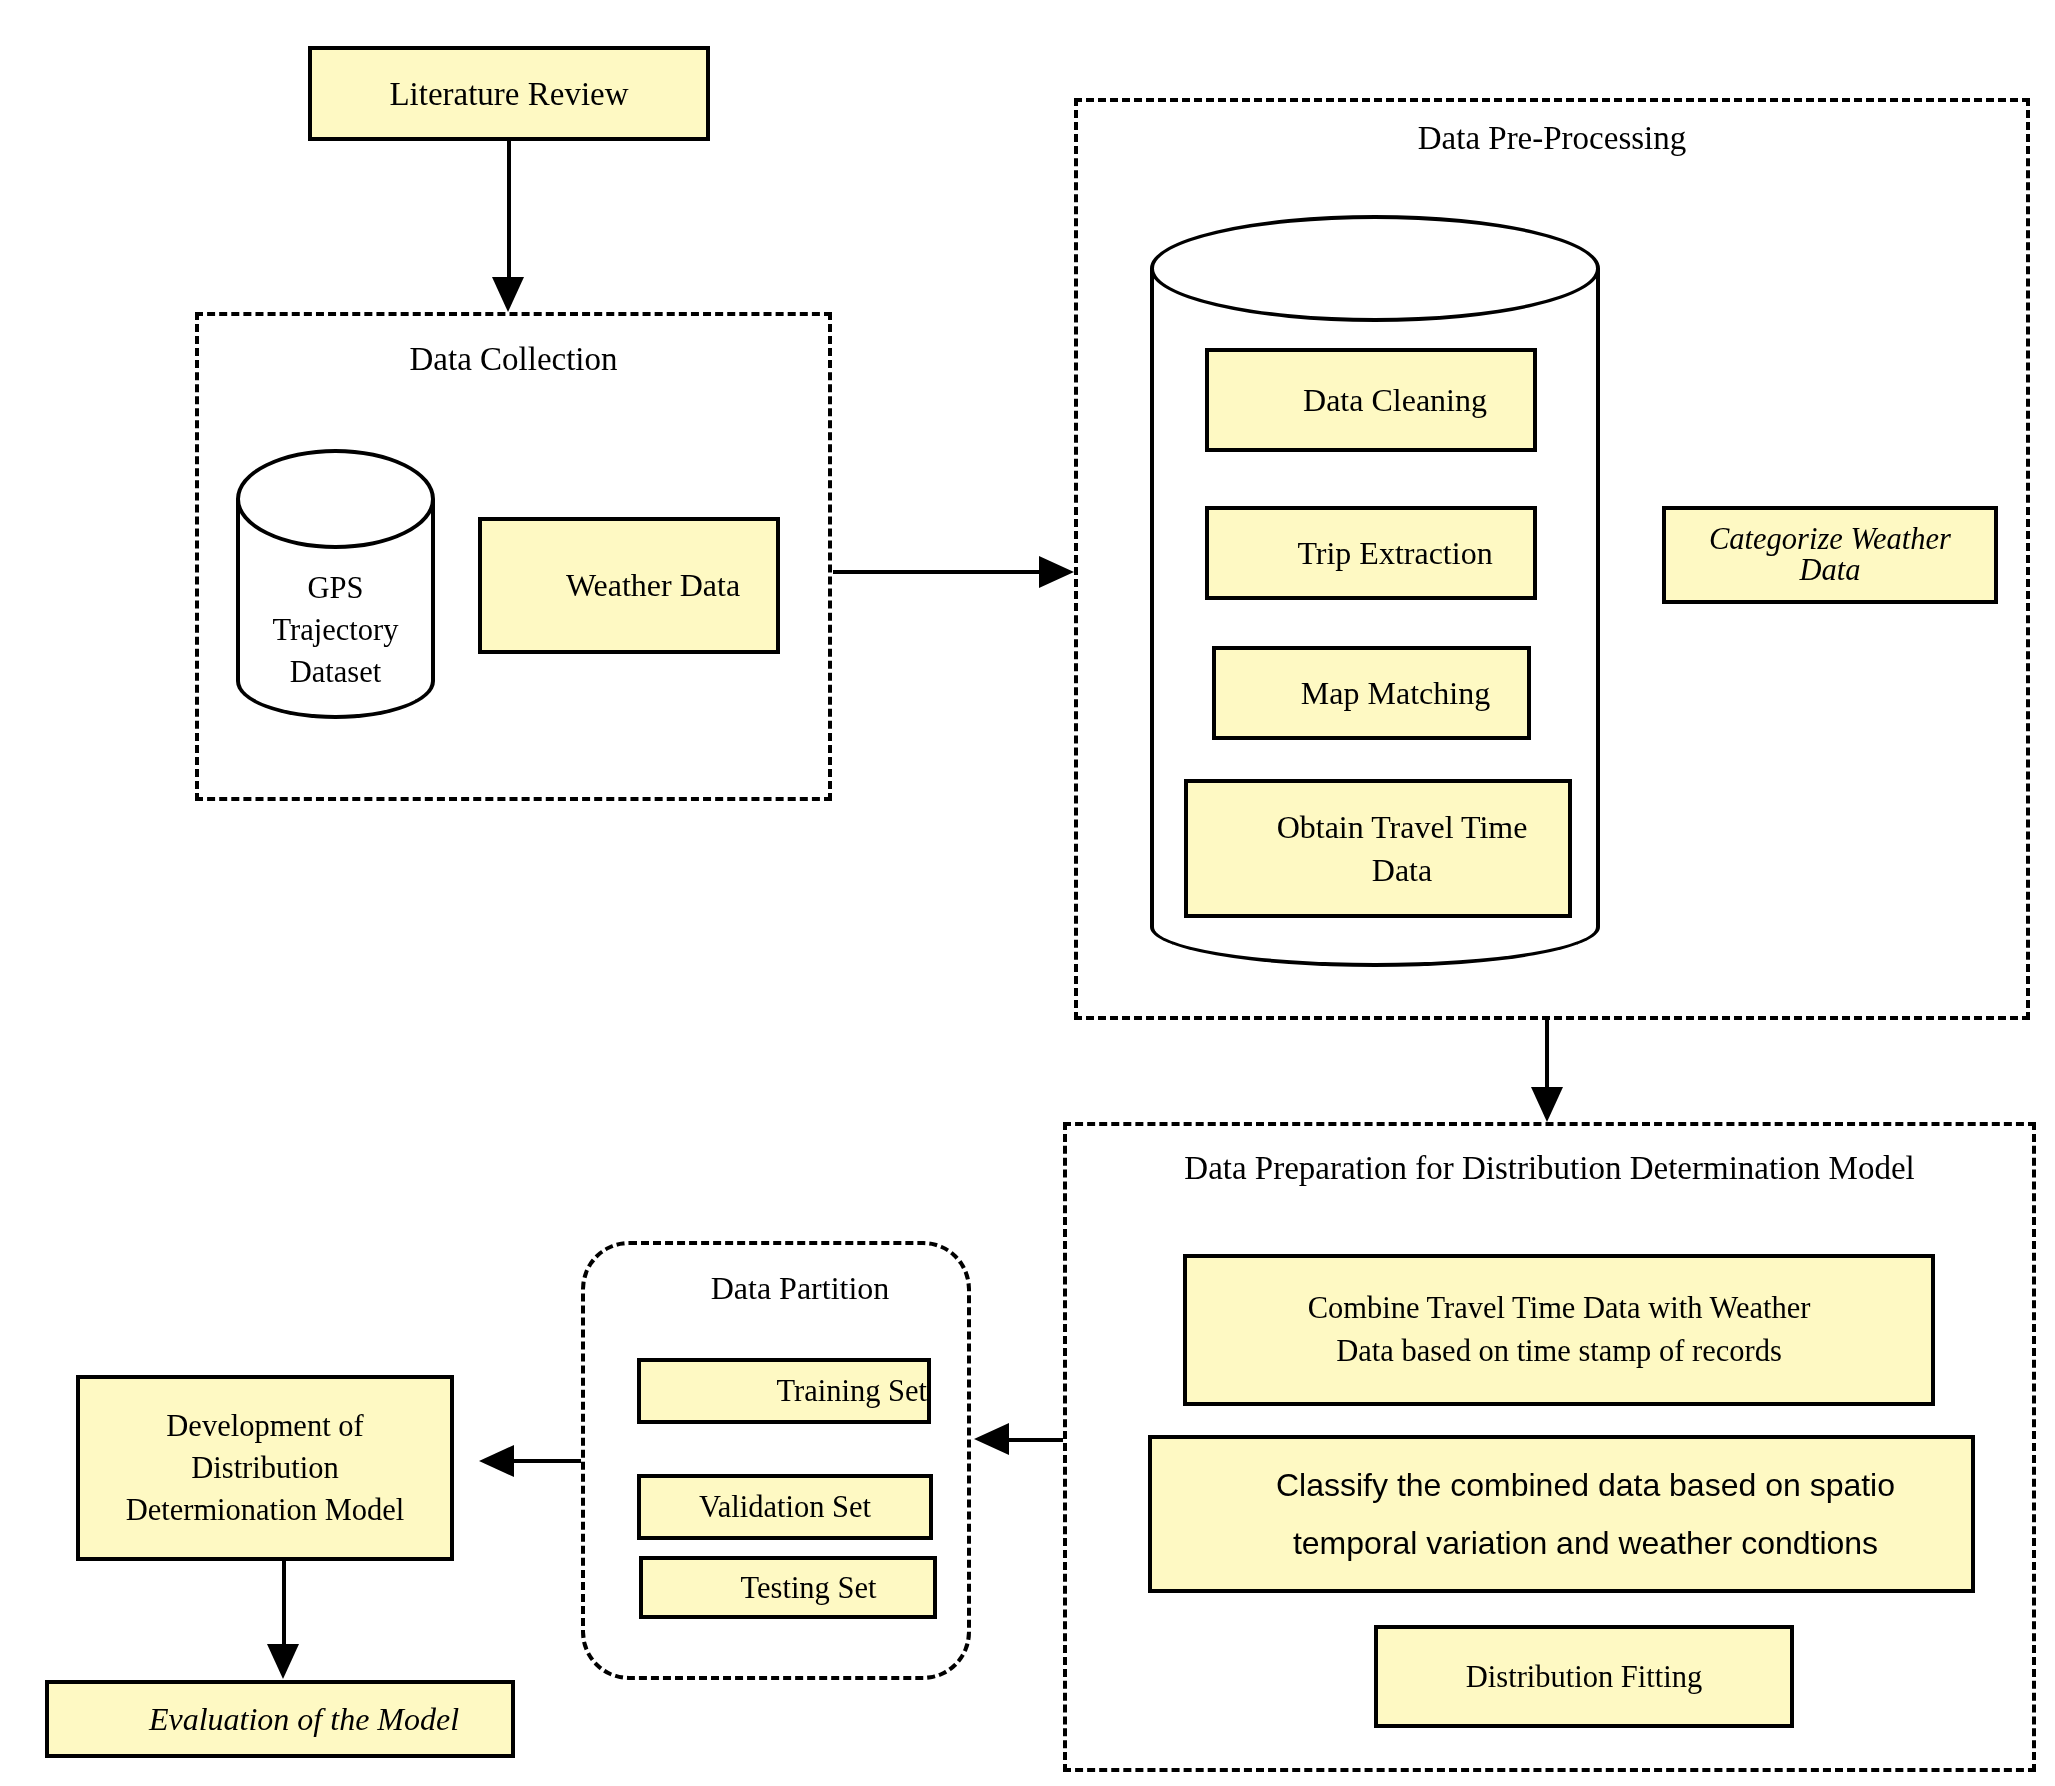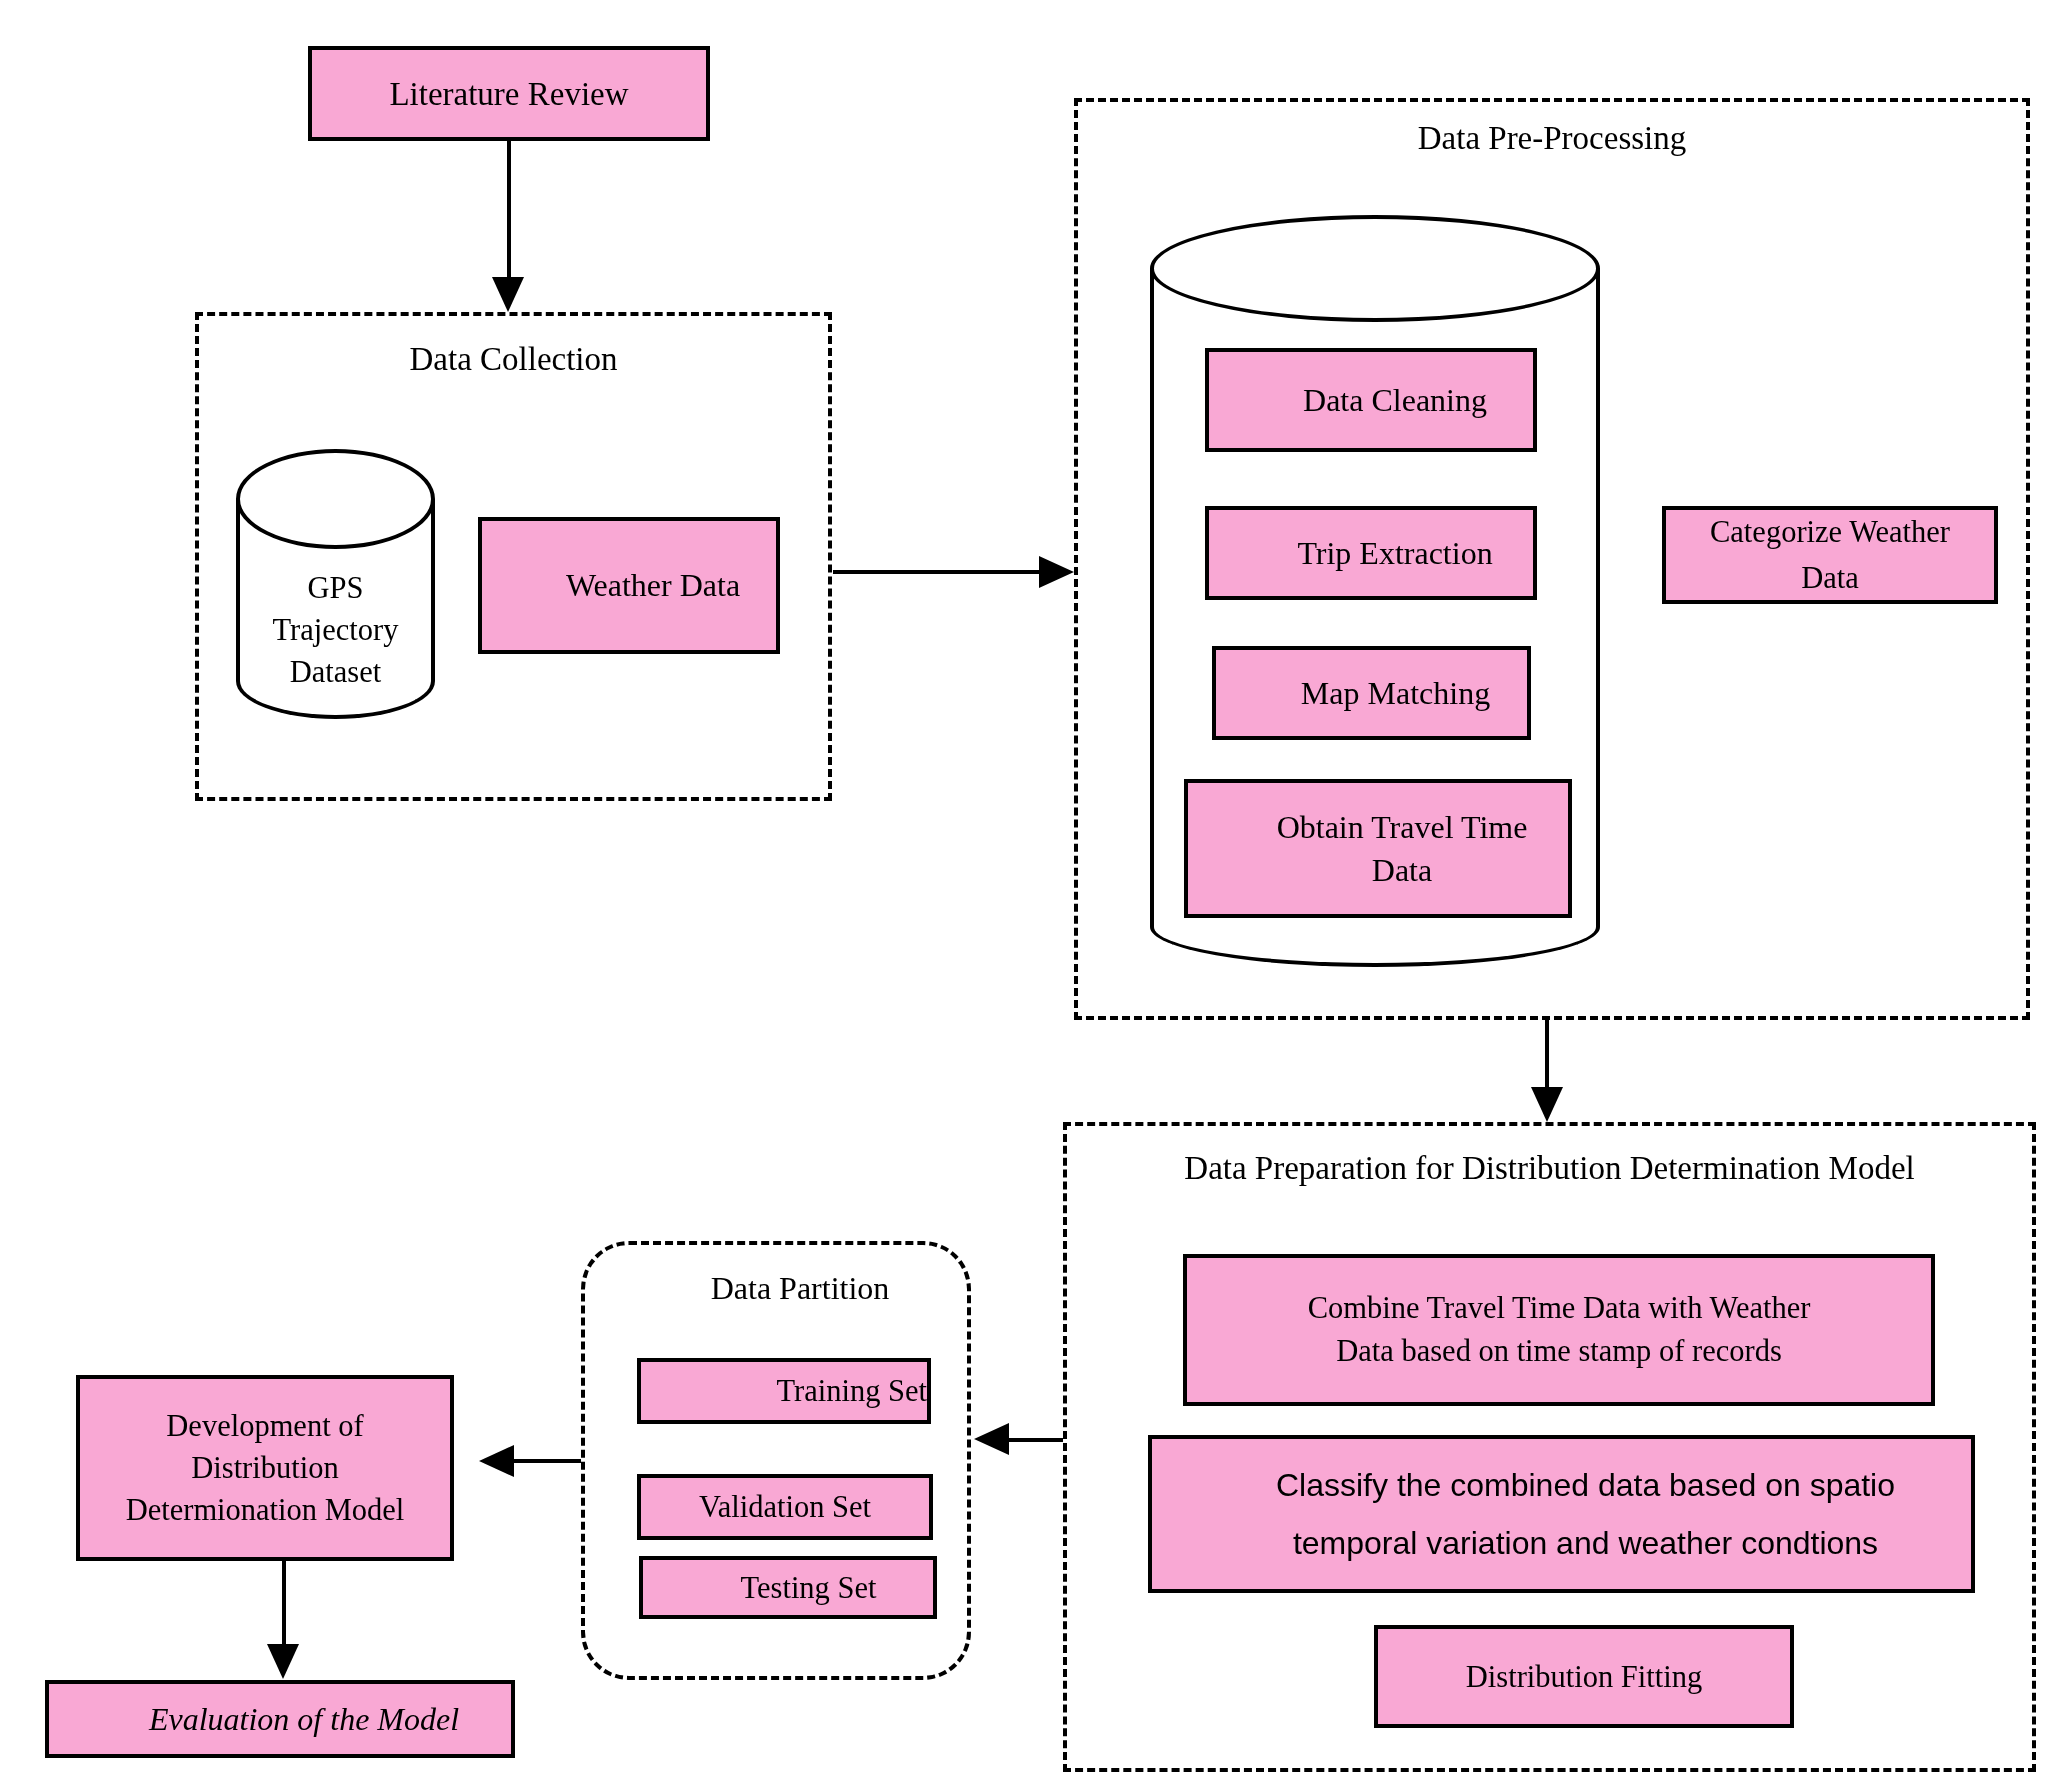--- a/index.html
+++ b/index.html
@@ -9,21 +9,21 @@
     position: relative;
     width: 2056px;
     height: 1786px;
     background: #ffffff;
     font-family: "Liberation Serif", serif;
     color: #000;
   }
   .box {
     position: absolute;
     border: 4.2px solid #000;
-    background: #f9a8d4;
+    background: #fef9c3;
     display: flex;
     align-items: center;
     justify-content: center;
     text-align: center;
   }
   .box-strong { border-width: 4.8px; }
   .dashed {
     position: absolute;
     border: 4.2px dashed #000;
     background: transparent;
@@ -100,21 +100,21 @@
   </div>
   <div class="box f46" style="left:1212px; top:646px; width:319px; height:94px;">
     <span class="txt">Map Matching</span>
   </div>
   <div class="box f46" style="left:1184px; top:779px; width:388px; height:139px;">
     <span class="txt">Obtain Travel Time
 Data</span>
   </div>
 
   <div class="box f44" style="left:1662px; top:506px; width:336px; height:98px;">
-    <span class="txt" style="line-height:46px;">Categorize Weather
+    <span class="txt" style="line-height:31px;font-style:italic;">Categorize Weather
 Data</span>
   </div>
 
   <div class="vline" style="left:1545px; top:1020px; width:4.2px; height:70px;"></div>
   <div class="tri tri-down" style="left:1531px; top:1087px;"></div>
 
   <div class="dashed" style="left:1063px; top:1122px; width:973px; height:650px;"></div>
   <div class="title f48 txt" style="left:1063px; top:1146px; width:973px;">Data Preparation for  Distribution Determination Model</div>
 
   <div class="box box-strong f44" style="left:1183px; top:1254px; width:752px; height:152px;">

